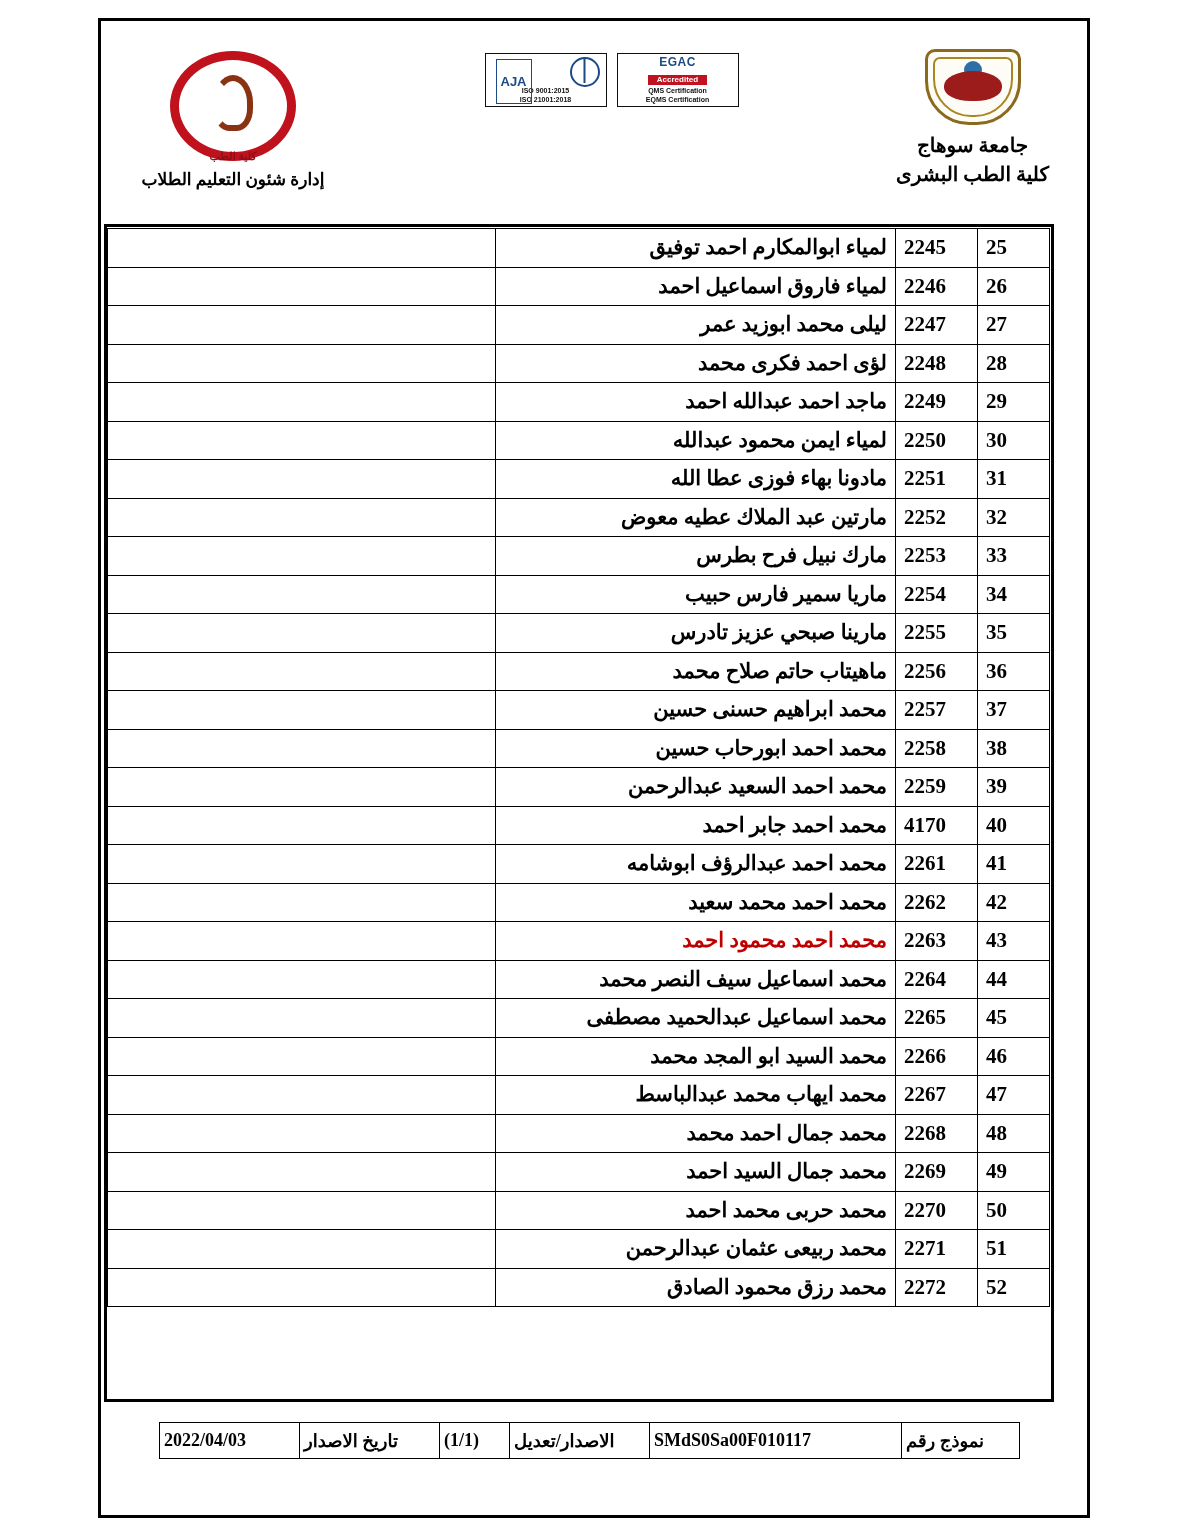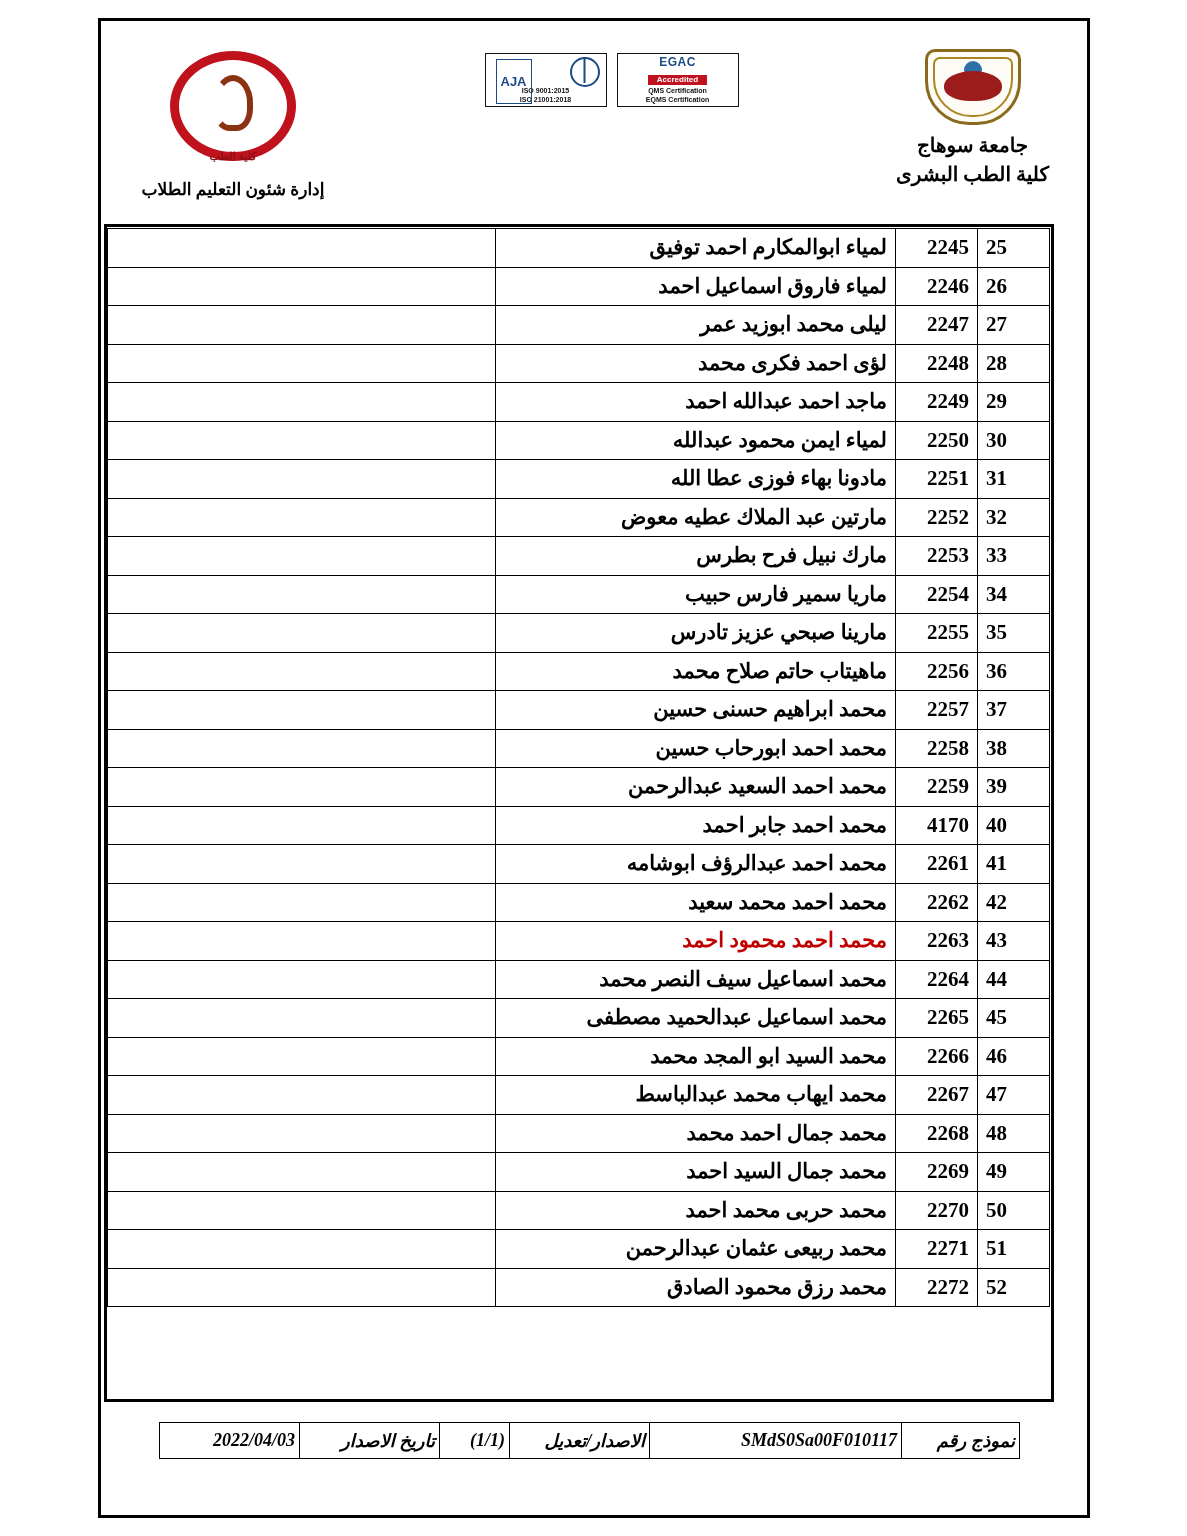--- a/index.html
+++ b/index.html
@@ -238,21 +238,21 @@
     left: 50%;
     bottom: 4px;
     transform: translateX(-50%);
     font-size: 11px;
     font-weight: bold;
     color: #8a0f16;
   }
   .dept-line {
     font-size: 17px;
     font-weight: bold;
-    margin-top: 12px;
+    margin-top: 2px;
     text-align: center;
   }
 
   
   .table-wrap {
     position: absolute;
     left: 108px;
     top: 228px;
     width: 942px;
   }
@@ -272,21 +272,21 @@
     overflow: hidden;
     white-space: nowrap;
   }
   td.col-no {
     width: 72px;
     text-align: left;
     font-family: "Liberation Serif", serif;
   }
   td.col-code {
     width: 82px;
-    text-align: right;
+    text-align: left;
   }
   td.col-name {
     width: 400px;
     text-align: right;
     padding-right: 12px;
   }
   td.col-blank {
     width: 388px;
   }
   tr.highlight td.col-name {
@@ -314,25 +314,24 @@
     border-collapse: collapse;
     width: 860px;
     direction: rtl;
     table-layout: fixed;
   }
   table.foot td {
     border: 1.5px solid #000;
     height: 36px;
     font-size: 18px;
     font-weight: bold;
-    text-align: right;
+    text-align: left;
     box-sizing: border-box;
     padding: 0 4px;
     white-space: nowrap;
-    font-style: italic;
   }
   td.f-label1 { width: 118px; }
   td.f-code { width: 252px; font-family: "Liberation Serif", serif; }
   td.f-label2 { width: 140px; }
   td.f-rev { width: 70px; }
   td.f-label3 { width: 140px; }
   td.f-date { width: 140px; }
 </style>
 </head>
 <body>

